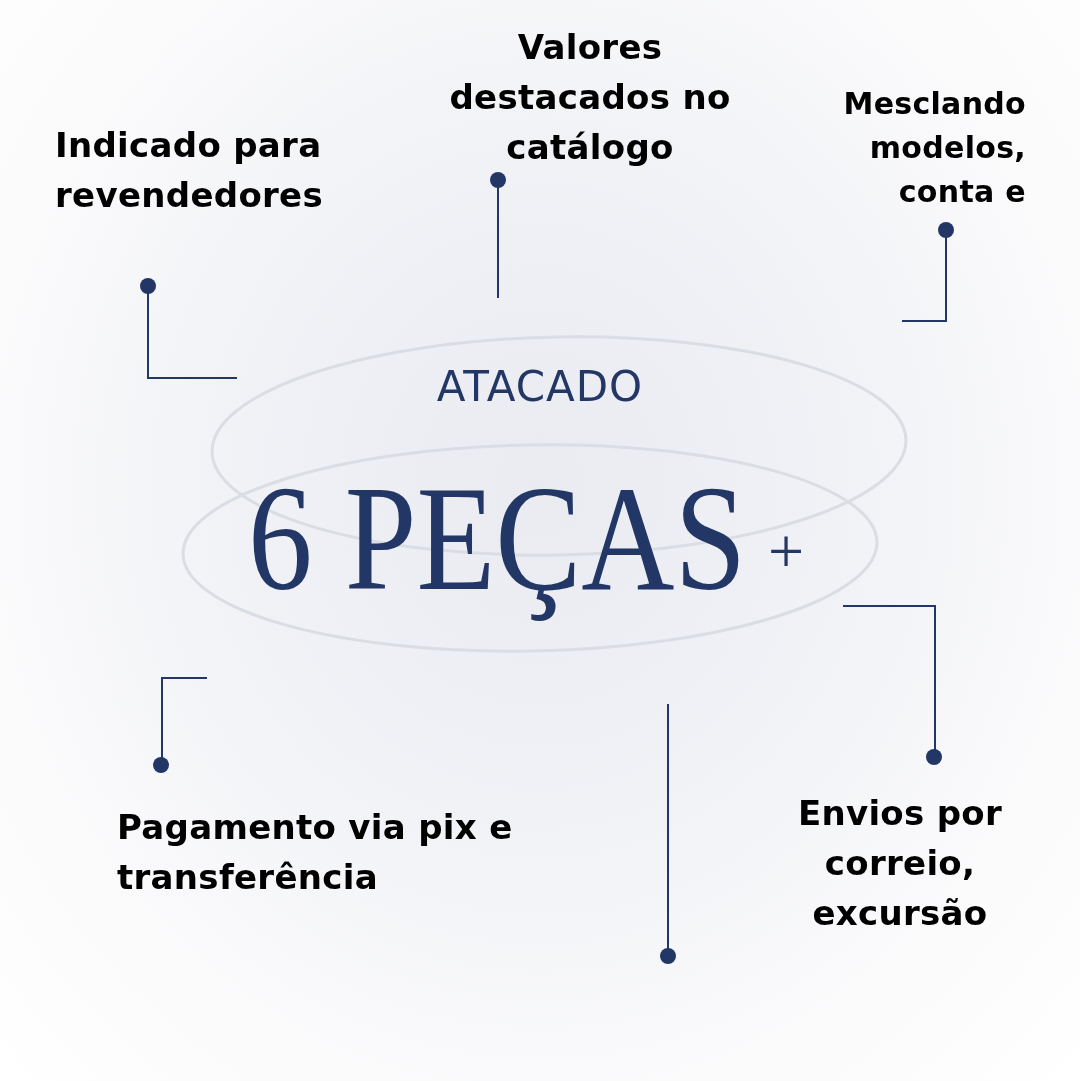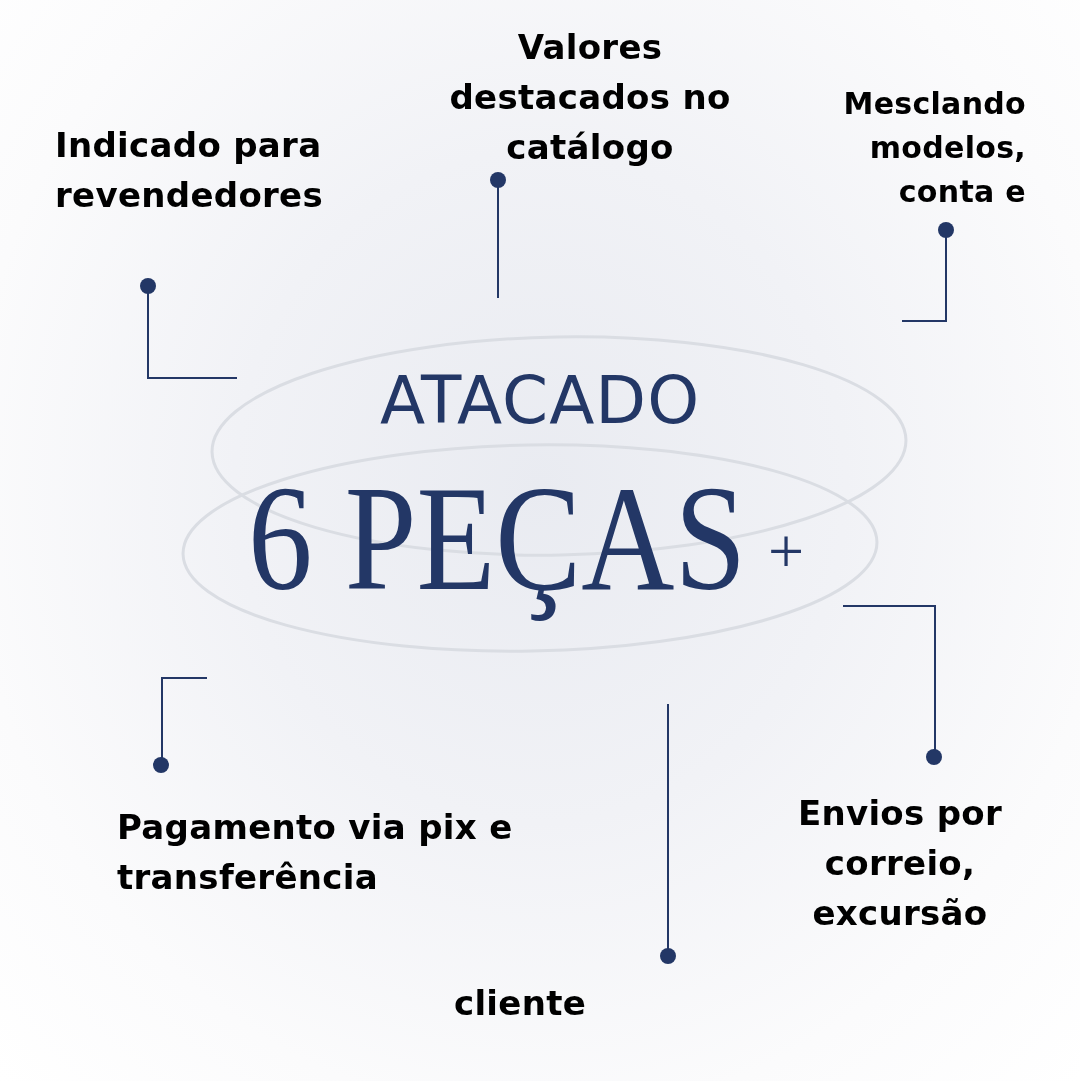--- a/index.html
+++ b/index.html
@@ -19,21 +19,21 @@
     .center { text-align: center; }
     .right { text-align: right; }
     .conn { position: absolute; background: #233766; }
     .dot {
       position: absolute; width: 16px; height: 16px; border-radius: 50%;
       background: #233766;
     }
     svg.rings { position: absolute; left: 0; top: 0; }
     .atacado {
       position: absolute; left: 0; width: 1080px; top: 362px; text-align: center;
-      font-family: "DejaVu Sans", sans-serif; font-weight: normal; font-size: 66px;
+      font-family: "DejaVu Sans", sans-serif; font-weight: normal; font-size: 42px;
       letter-spacing: 1px; color: #233766;
     }
     .pecas {
       position: absolute; left: 248px; top: 463px;
       font-family: "Liberation Serif", serif; font-size: 150px; line-height: 150px;
       color: #233766; white-space: nowrap; transform: scaleX(0.86); transform-origin: left top;
     }
     .plus {
       position: absolute; left: 768px; top: 515px;
       font-family: "Liberation Serif", serif; font-size: 64px; font-weight: normal; color: #233766;
@@ -89,14 +89,13 @@
 <div class="conn" style="left:161px; top:677px; width:2px; height:88px;"></div>
 <div class="dot" style="left:153px; top:757px;"></div>
 <div class="label left" style="left:117px; top:802px;">
   <span class="line">Pagamento via pix e</span>
   <span class="line">transferência</span>
 </div>
 
 <div class="conn" style="left:667px; top:704px; width:2px; height:252px;"></div>
 <div class="dot" style="left:660px; top:948px;"></div>
 <div class="label center" style="left:300px; top:978px; width:440px;">
-  <span class="line">cliente</span>
 </div>
 
 </body></html>

